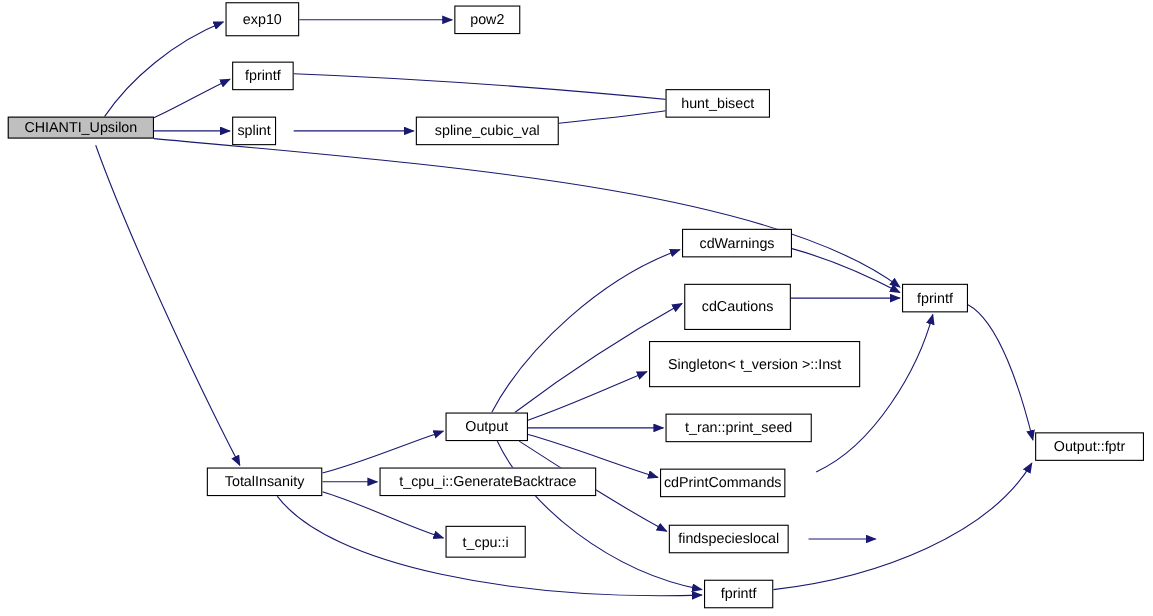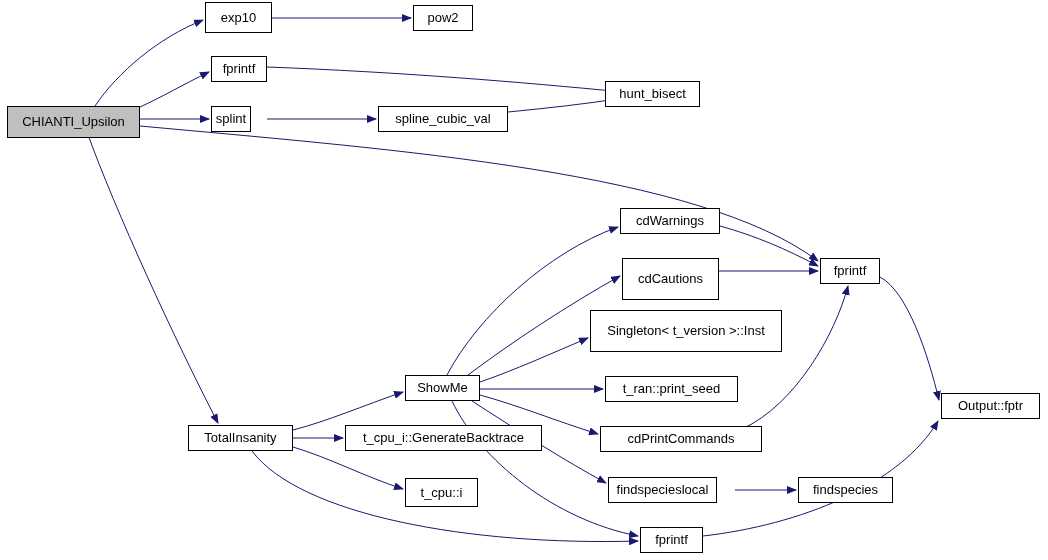--- a/index.html
+++ b/index.html
@@ -64,21 +64,21 @@
     <path class="edge" d="M 472 401 C 520 432, 562 459, 606 483" marker-end="url(#arrowhead)"></path>
     <path class="edge" d="M 452 401 C 480 460, 555 520, 638 536" marker-end="url(#arrowhead)"></path>
     <path class="edge" d="M 720 226 C 756 236, 786 249, 818 266" marker-end="url(#arrowhead)"></path>
     <path class="edge" d="M 719 271 L 818 271" marker-end="url(#arrowhead)"></path>
     <path class="edge" d="M 742 429 C 795 405, 835 335, 848 286" marker-end="url(#arrowhead)"></path>
     <path class="edge" d="M 735 490 L 796 490" marker-end="url(#arrowhead)"></path>
     <path class="edge" d="M 880 277 C 908 292, 928 355, 939 400" marker-end="url(#arrowhead)"></path>
     <path class="edge" d="M 703 536 C 800 525, 900 485, 938 421" marker-end="url(#arrowhead)"></path>
   </svg>
 
-  <div class="node highlight" style="left:7px;top:106px;width:133px;height:32px">CHIANTI_Upsilon</div>
+  <div class="node highlight" style="left:7px;top:106px;width:133px;height:20px">CHIANTI_Upsilon</div>
 
   <div class="node" style="left:205px;top:2px;width:67px;height:31px">exp10</div>
 
   <div class="node" style="left:413px;top:5px;width:60px;height:26px">pow2</div>
 
   <div class="node" style="left:211px;top:56px;width:56px;height:26px">fprintf</div>
 
   <div class="node" style="left:211px;top:106px;width:40px;height:26px">splint</div>
 
   <div class="node" style="left:378px;top:106px;width:130px;height:26px">spline_cubic_val</div>
@@ -86,33 +86,32 @@
   <div class="node" style="left:605px;top:81px;width:95px;height:26px">hunt_bisect</div>
 
   <div class="node" style="left:620px;top:208px;width:100px;height:26px">cdWarnings</div>
 
   <div class="node" style="left:622px;top:258px;width:97px;height:42px">cdCautions</div>
 
   <div class="node" style="left:820px;top:258px;width:60px;height:26px">fprintf</div>
 
   <div class="node multiline" style="left:590px;top:310px;width:192px;height:42px">Singleton&lt; t_version &gt;::Inst</div>
 
-  <div class="node" style="left:405px;top:375px;width:75px;height:26px">ShowMe</div>
+  <div class="node" style="left:405px;top:375px;width:75px;height:26px">Output</div>
 
   <div class="node" style="left:605px;top:376px;width:133px;height:26px">t_ran::print_seed</div>
 
-  <div class="node" style="left:600px;top:426px;width:162px;height:26px">cdPrintCommands</div>
+  <div class="node" style="left:600px;top:426px;width:114px;height:26px">cdPrintCommands</div>
 
   <div class="node" style="left:188px;top:425px;width:105px;height:26px">TotalInsanity</div>
 
   <div class="node" style="left:345px;top:425px;width:197px;height:26px">t_cpu_i::GenerateBacktrace</div>
 
   <div class="node" style="left:405px;top:478px;width:73px;height:29px">t_cpu::i</div>
 
   <div class="node" style="left:608px;top:477px;width:109px;height:26px">findspecieslocal</div>
 
-  <div class="node" style="left:798px;top:477px;width:95px;height:26px">findspecies</div>
 
   <div class="node" style="left:941px;top:393px;width:99px;height:26px">Output::fptr</div>
 
   <div class="node" style="left:640px;top:527px;width:63px;height:26px">fprintf</div>
 
 </div>
 
 </body></html>

